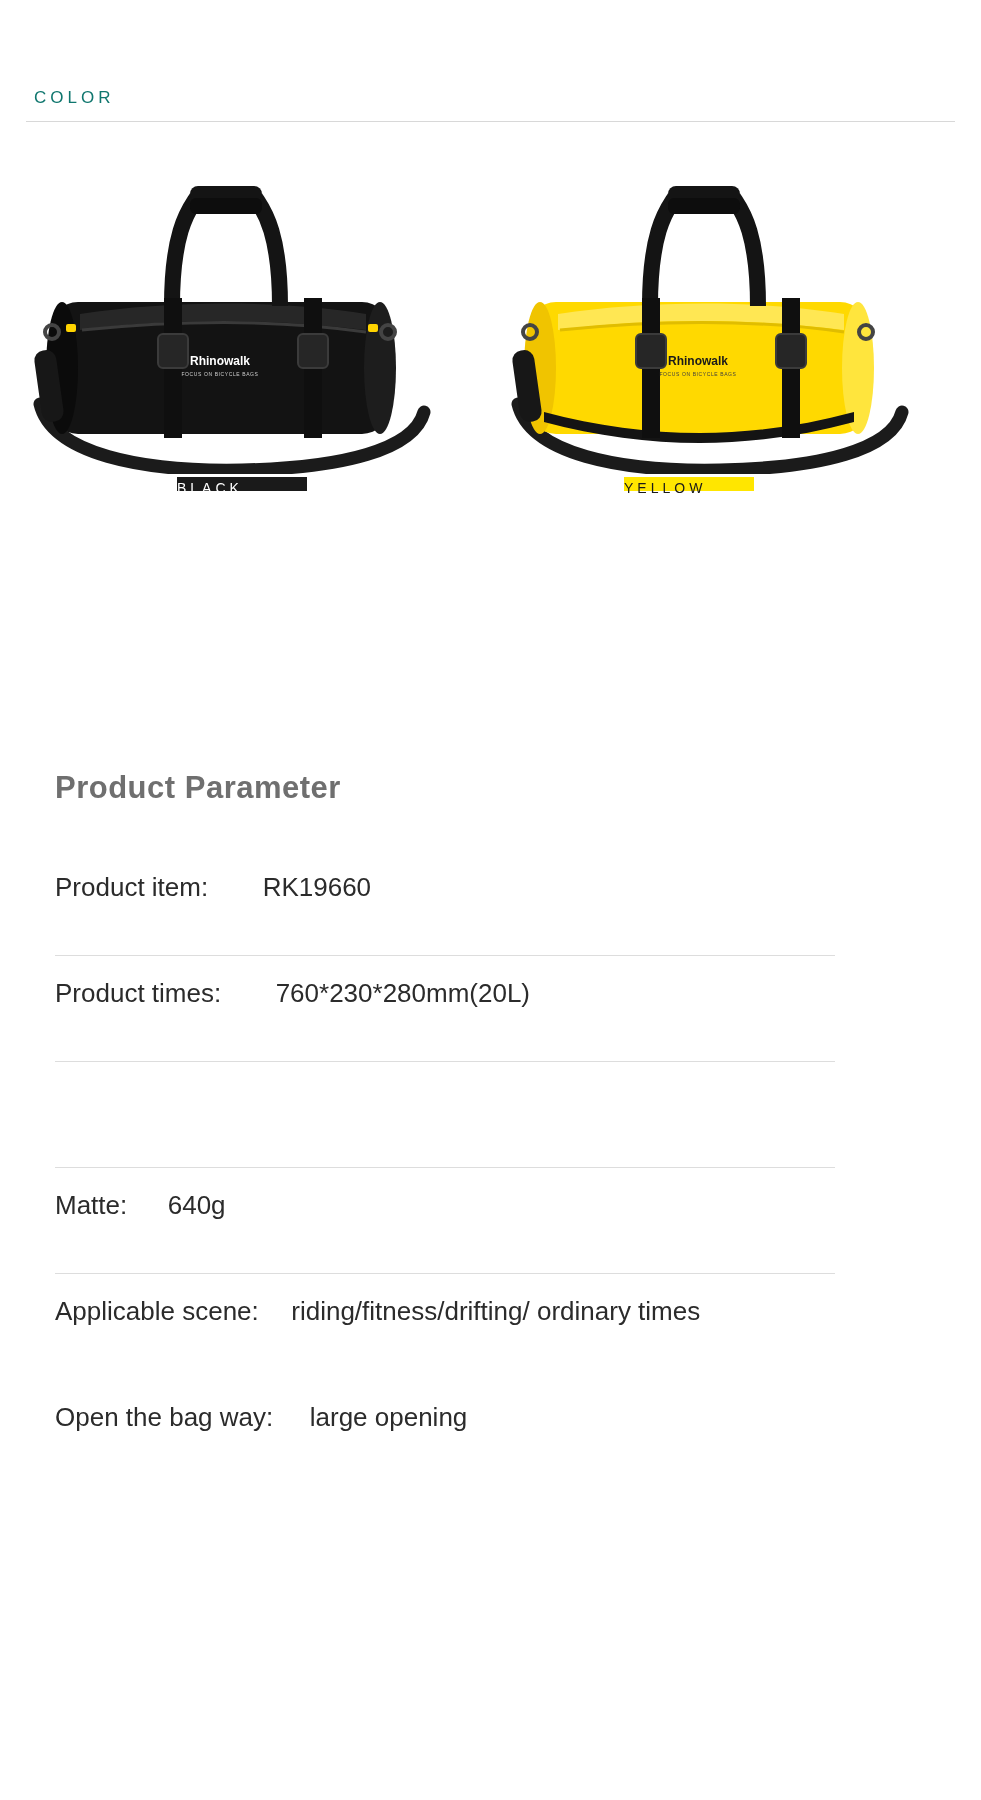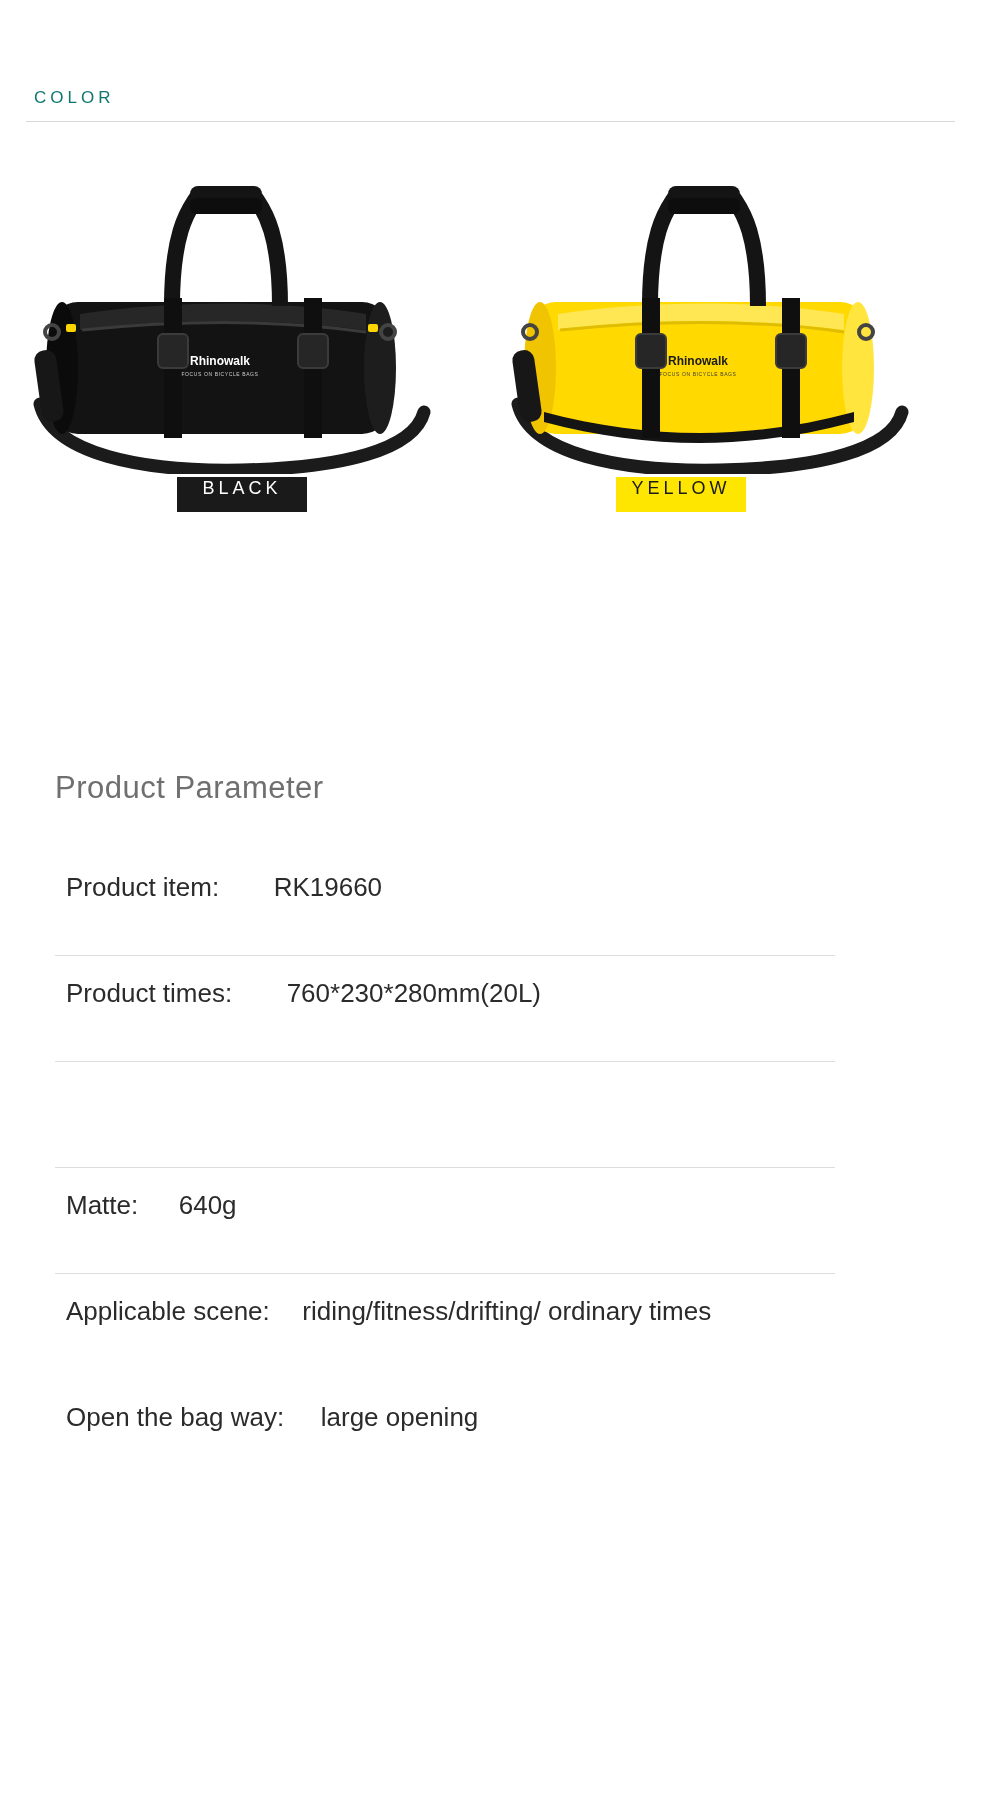--- a/index.html
+++ b/index.html
@@ -62,53 +62,53 @@
     position: absolute;
     left: 0;
     top: 4px;
     width: 440px;
     height: 320px;
   }
 
   .label-chip {
     position: absolute;
     top: 327px;
-    height: 35px;
+    height: 14px;
     line-height: 22px;
-    font-size: 18px;
+    font-size: 14px;
     letter-spacing: 4px;
-    text-align: center;
+    text-align: left;
     white-space: nowrap;
   }
   .label-chip.black-chip {
     left: 155px;
     width: 130px;
     background: #1a1a1a;
     color: #ffffff;
   }
   .label-chip.yellow-chip {
-    left: 116px;
+    left: 124px;
     width: 130px;
     background: #ffe600;
     color: #1a1a1a;
   }
 
   
   .param-section {
     position: absolute;
     left: 0;
     top: 770px;
     width: 981px;
   }
   .param-title {
     position: absolute;
     left: 55px;
     top: 0;
     font-size: 31px;
-    font-weight: 400;
+    font-weight: 700;
     color: #6f6f6f;
     letter-spacing: 0.5px;
   }
   .param-table {
     position: absolute;
     left: 55px;
     top: 80px;
     width: 840px;
   }
   .param-row {
@@ -116,21 +116,20 @@
     height: 106px;
   }
   .param-row .row-inner {
     position: absolute;
     left: 0;
     top: 22px;
     white-space: nowrap;
     font-size: 26px;
     color: #2b2b2b;
     font-weight: 400;
-    margin-left: 11px;
   }
   .param-row .p-label {
     display: inline-block;
     color: #2b2b2b;
   }
   .param-row .p-value {
     display: inline-block;
     color: #2b2b2b;
   }
   .param-row .divider {

